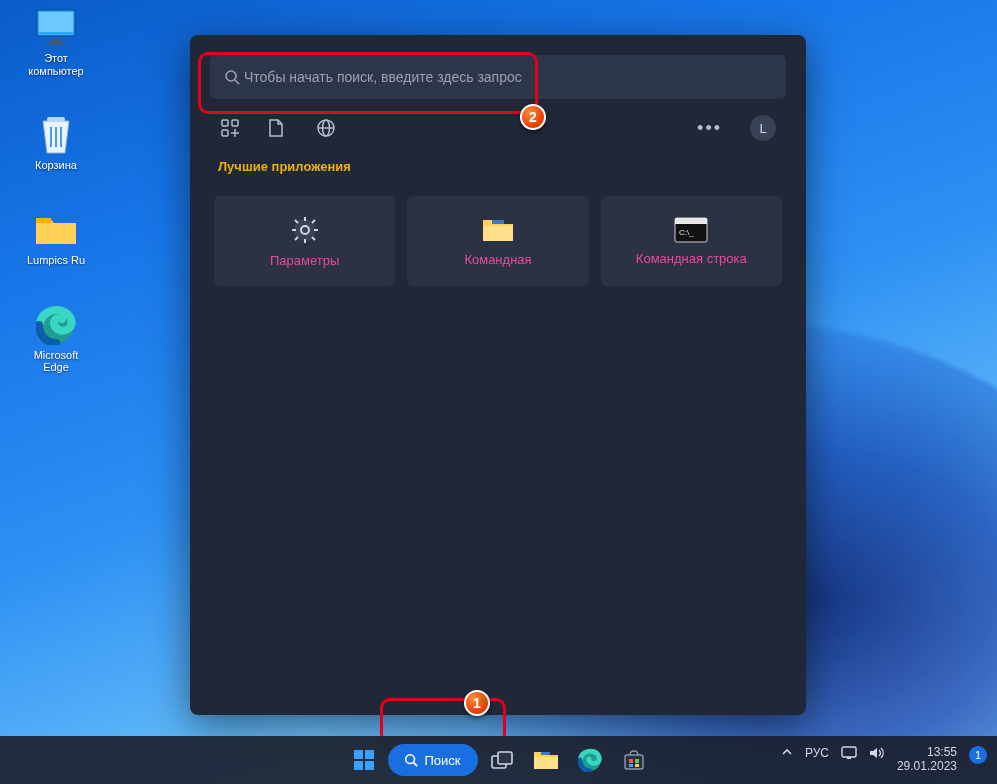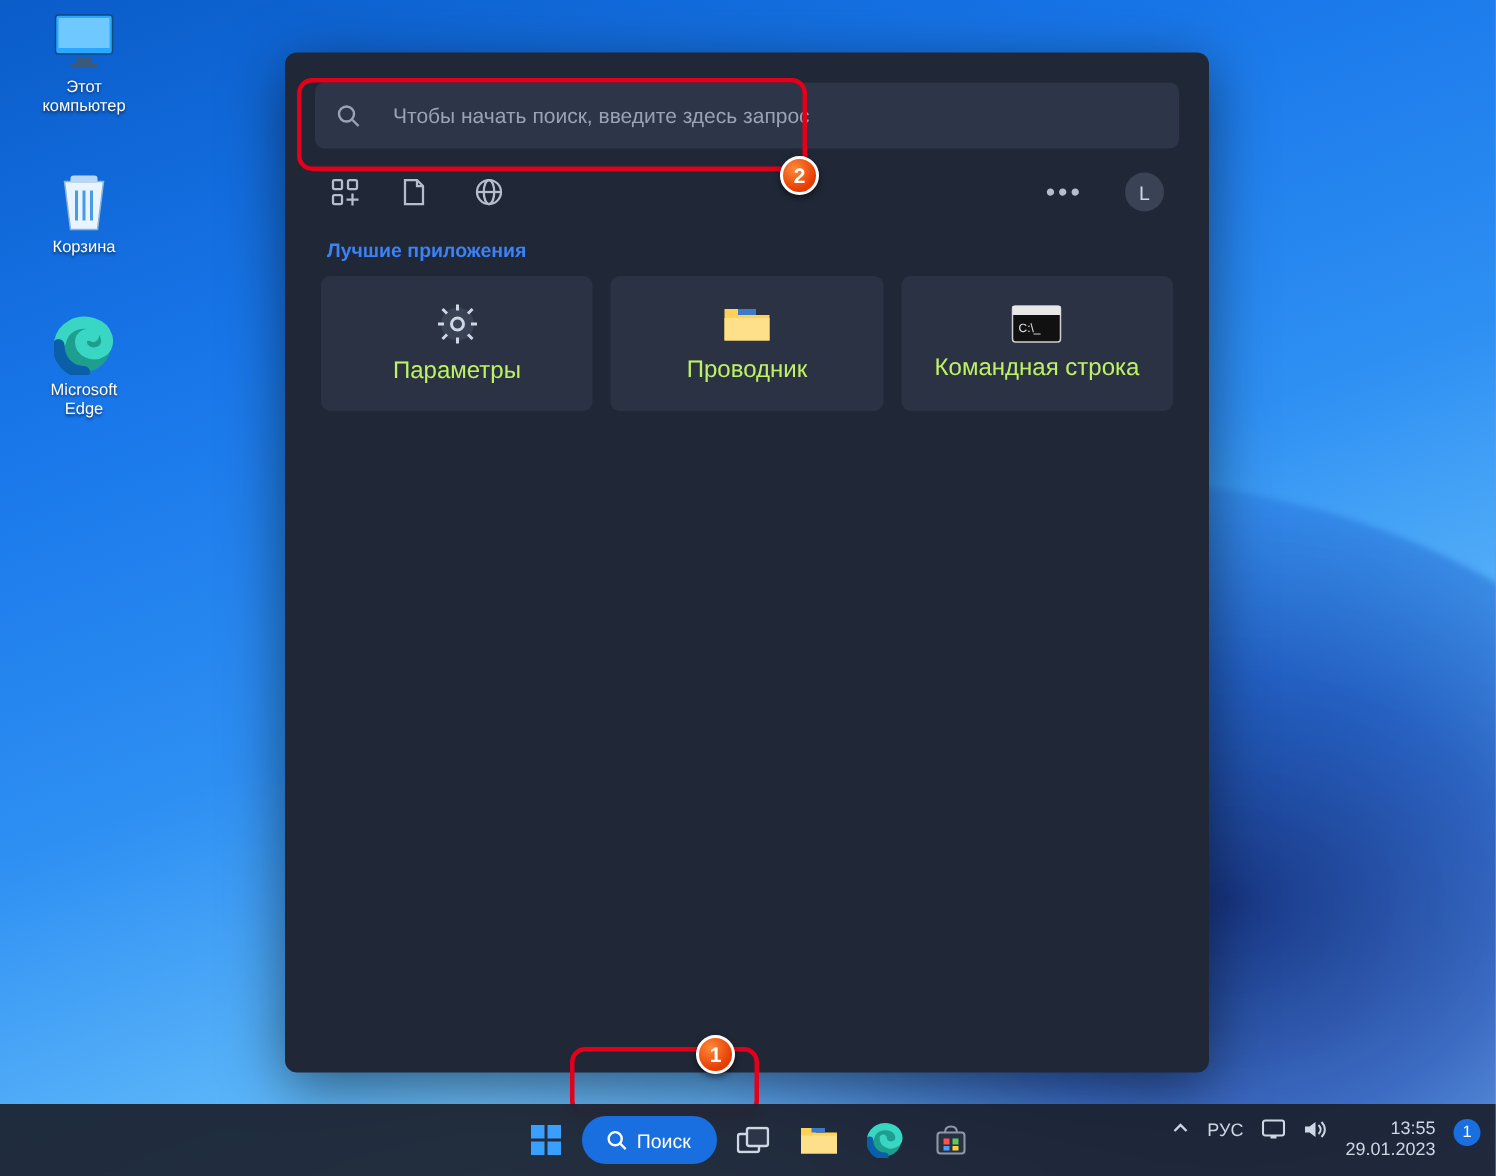--- a/index.html
+++ b/index.html
@@ -22,21 +22,21 @@
   .dicon .glyph { width:44px; height:44px; display:flex; align-items:center; justify-content:center; }
   .dicon .label { color:#fff; font-size:11px; text-align:center; text-shadow:0 1px 2px rgba(0,0,0,0.6); line-height:1.15; }
   
   .panel {
     position:absolute; left:190px; top:35px; width:616px; height:680px;
     background:#202736; border-radius:8px; box-shadow:0 10px 40px rgba(0,0,0,0.5);
     padding-top:20px;
   }
   .search-wrap { margin:0 20px; position:relative; }
   .search-box {
-    height:44px; background:#2d3548; border-radius:6px; display:flex; align-items:center; padding:4px 14px; gap:22px;
+    height:44px; background:#2d3548; border-radius:6px; display:flex; align-items:center; padding:4px 14px; gap:4px;
   }
   .search-box input {
     flex:1; background:transparent; border:none; outline:none; color:#c9cfdb; font-size:14px;
   }
   .search-box input::placeholder { color:#9aa2b3; }
   .annot-box { position:absolute; border:3px solid #e2001a; border-radius:10px; pointer-events:none; }
   .annot1 { left:380px; top:698px; width:126px; height:46px; }
   .annot2 { left:198px; top:52px; width:340px; height:62px; }
   .badge {
     position:absolute; width:26px; height:26px; border-radius:50%;
@@ -45,24 +45,24 @@
     display:flex; align-items:center; justify-content:center;
     box-shadow:0 2px 4px rgba(0,0,0,0.5);
   }
   .badge1 { left:464px; top:690px; }
   .badge2 { left:520px; top:104px; }
   .filter-row { display:flex; gap:28px; margin:16px 30px 0; align-items:center; }
   .filter-row .ic { width:20px; height:20px; color:#b6bdcb; cursor:pointer; }
   .filter-row .spacer { flex:1; }
   .dots { color:#b6bdcb; font-size:18px; letter-spacing:2px; cursor:pointer; }
   .avatar { width:26px; height:26px; border-radius:50%; background:#3a4256; color:#cfd6e4; font-size:13px; display:flex; align-items:center; justify-content:center; cursor:pointer;}
-  .section-title { color:#3b82f6; font-size:13px; font-weight:600; margin:18px 28px 10px; }
+  .section-title { color:#eab308; font-size:13px; font-weight:600; margin:18px 28px 22px; }
   .apps { display:flex; gap:12px; margin:0 24px; }
   .app-tile { flex:1; height:90px; background:#2a3244; border-radius:6px; display:flex; flex-direction:column; align-items:center; justify-content:center; gap:8px; cursor:pointer;}
-  .app-tile .lab { color:#bef264; font-size:16px; }
+  .app-tile .lab { color:#ec4899; font-size:13px; }
   
   .taskbar {
     position:absolute; left:0; bottom:0; width:100%; height:48px;
     background:rgba(27,33,46,0.92); backdrop-filter:blur(6px);
     display:flex; align-items:center;
   }
   .tb-center { position:absolute; left:50%; transform:translateX(-50%); display:flex; align-items:center; gap:4px; }
   .tb-item { width:40px; height:40px; border-radius:6px; display:flex; align-items:center; justify-content:center; cursor:pointer; }
   .tb-search { width:90px; height:32px; background:#1a6fe0; border-radius:16px; display:flex; align-items:center; justify-content:center; gap:6px; color:#fff; font-size:13px; cursor:pointer;}
   .tb-right { position:absolute; right:10px; display:flex; gap:12px; color:#cfd6e4; font-size:12px; }
@@ -90,20 +90,29 @@
   </div>
   <div class="dicon">
     <div class="glyph">
       <svg width="38" height="44" viewBox="0 0 38 44">
           <path d="M6 8 L32 8 L28 40 L10 40 Z" fill="#e8f4ff" stroke="#8db3d6" stroke-width="1"></path>
           <path d="M14 14 L14 34 M19 14 L19 34 M24 14 L24 34" stroke="#4a9ae8" stroke-width="2"></path>
           <rect x="10" y="4" width="18" height="5" rx="2" fill="#b9d7f0"></rect>
         </svg>
     </div>
     <div class="label">Корзина</div>
+  </div>
+  <div class="dicon">
+    <div class="glyph">
+      <svg width="44" height="36" viewBox="0 0 44 36">
+          <path d="M2 6 L16 6 L20 11 L42 11 L42 32 L2 32 Z" fill="#ffd257"></path>
+          <path d="M2 6 L16 6 L20 11 L2 11 Z" fill="#ffb200"></path>
+        </svg>
+    </div>
+    <div class="label">Lumpics Ru</div>
   </div>
   <div class="dicon">
     <div class="glyph">
       <svg width="40" height="40" viewBox="0 0 40 40">
           <circle cx="20" cy="20" r="18" fill="#1d9e8f"></circle>
           <path d="M4 18 C6 8 16 3 26 6 C36 9 38 20 32 24 C26 28 18 24 18 18 C18 14 22 12 26 14" fill="none" stroke="#3ad6c4" stroke-width="8" stroke-linecap="round"></path>
           <path d="M20 38 C10 38 3 30 3 20" fill="none" stroke="#0b5fa8" stroke-width="8" stroke-linecap="round"></path>
         </svg>
     </div>
     <div class="label">Microsoft<br>Edge</div>
@@ -164,21 +173,21 @@
           </g>
         </svg>
       <div class="lab">Параметры</div>
     </div>
     <div class="app-tile">
       <svg width="34" height="28" viewBox="0 0 34 28">
           <path d="M2 4 L12 4 L15 8 L32 8 L32 25 L2 25 Z" fill="#ffd257"></path>
           <rect x="2" y="10" width="30" height="15" fill="#ffe08a"></rect>
           <rect x="11" y="4" width="12" height="4" fill="#3a7ac8"></rect>
         </svg>
-      <div class="lab">Проводник</div>
+      <div class="lab">Командная</div>
     </div>
     <div class="app-tile">
       <svg width="34" height="26" viewBox="0 0 34 26">
           <rect x="1" y="1" width="32" height="24" rx="2" fill="#111" stroke="#d0d0d0" stroke-width="1"></rect>
           <rect x="1" y="1" width="32" height="6" fill="#e8e8e8"></rect>
           <text x="5" y="18" fill="#e8e8e8" font-size="8" font-family="monospace">C:\_</text>
         </svg>
       <div class="lab">Командная строка</div>
     </div>
   </div>

